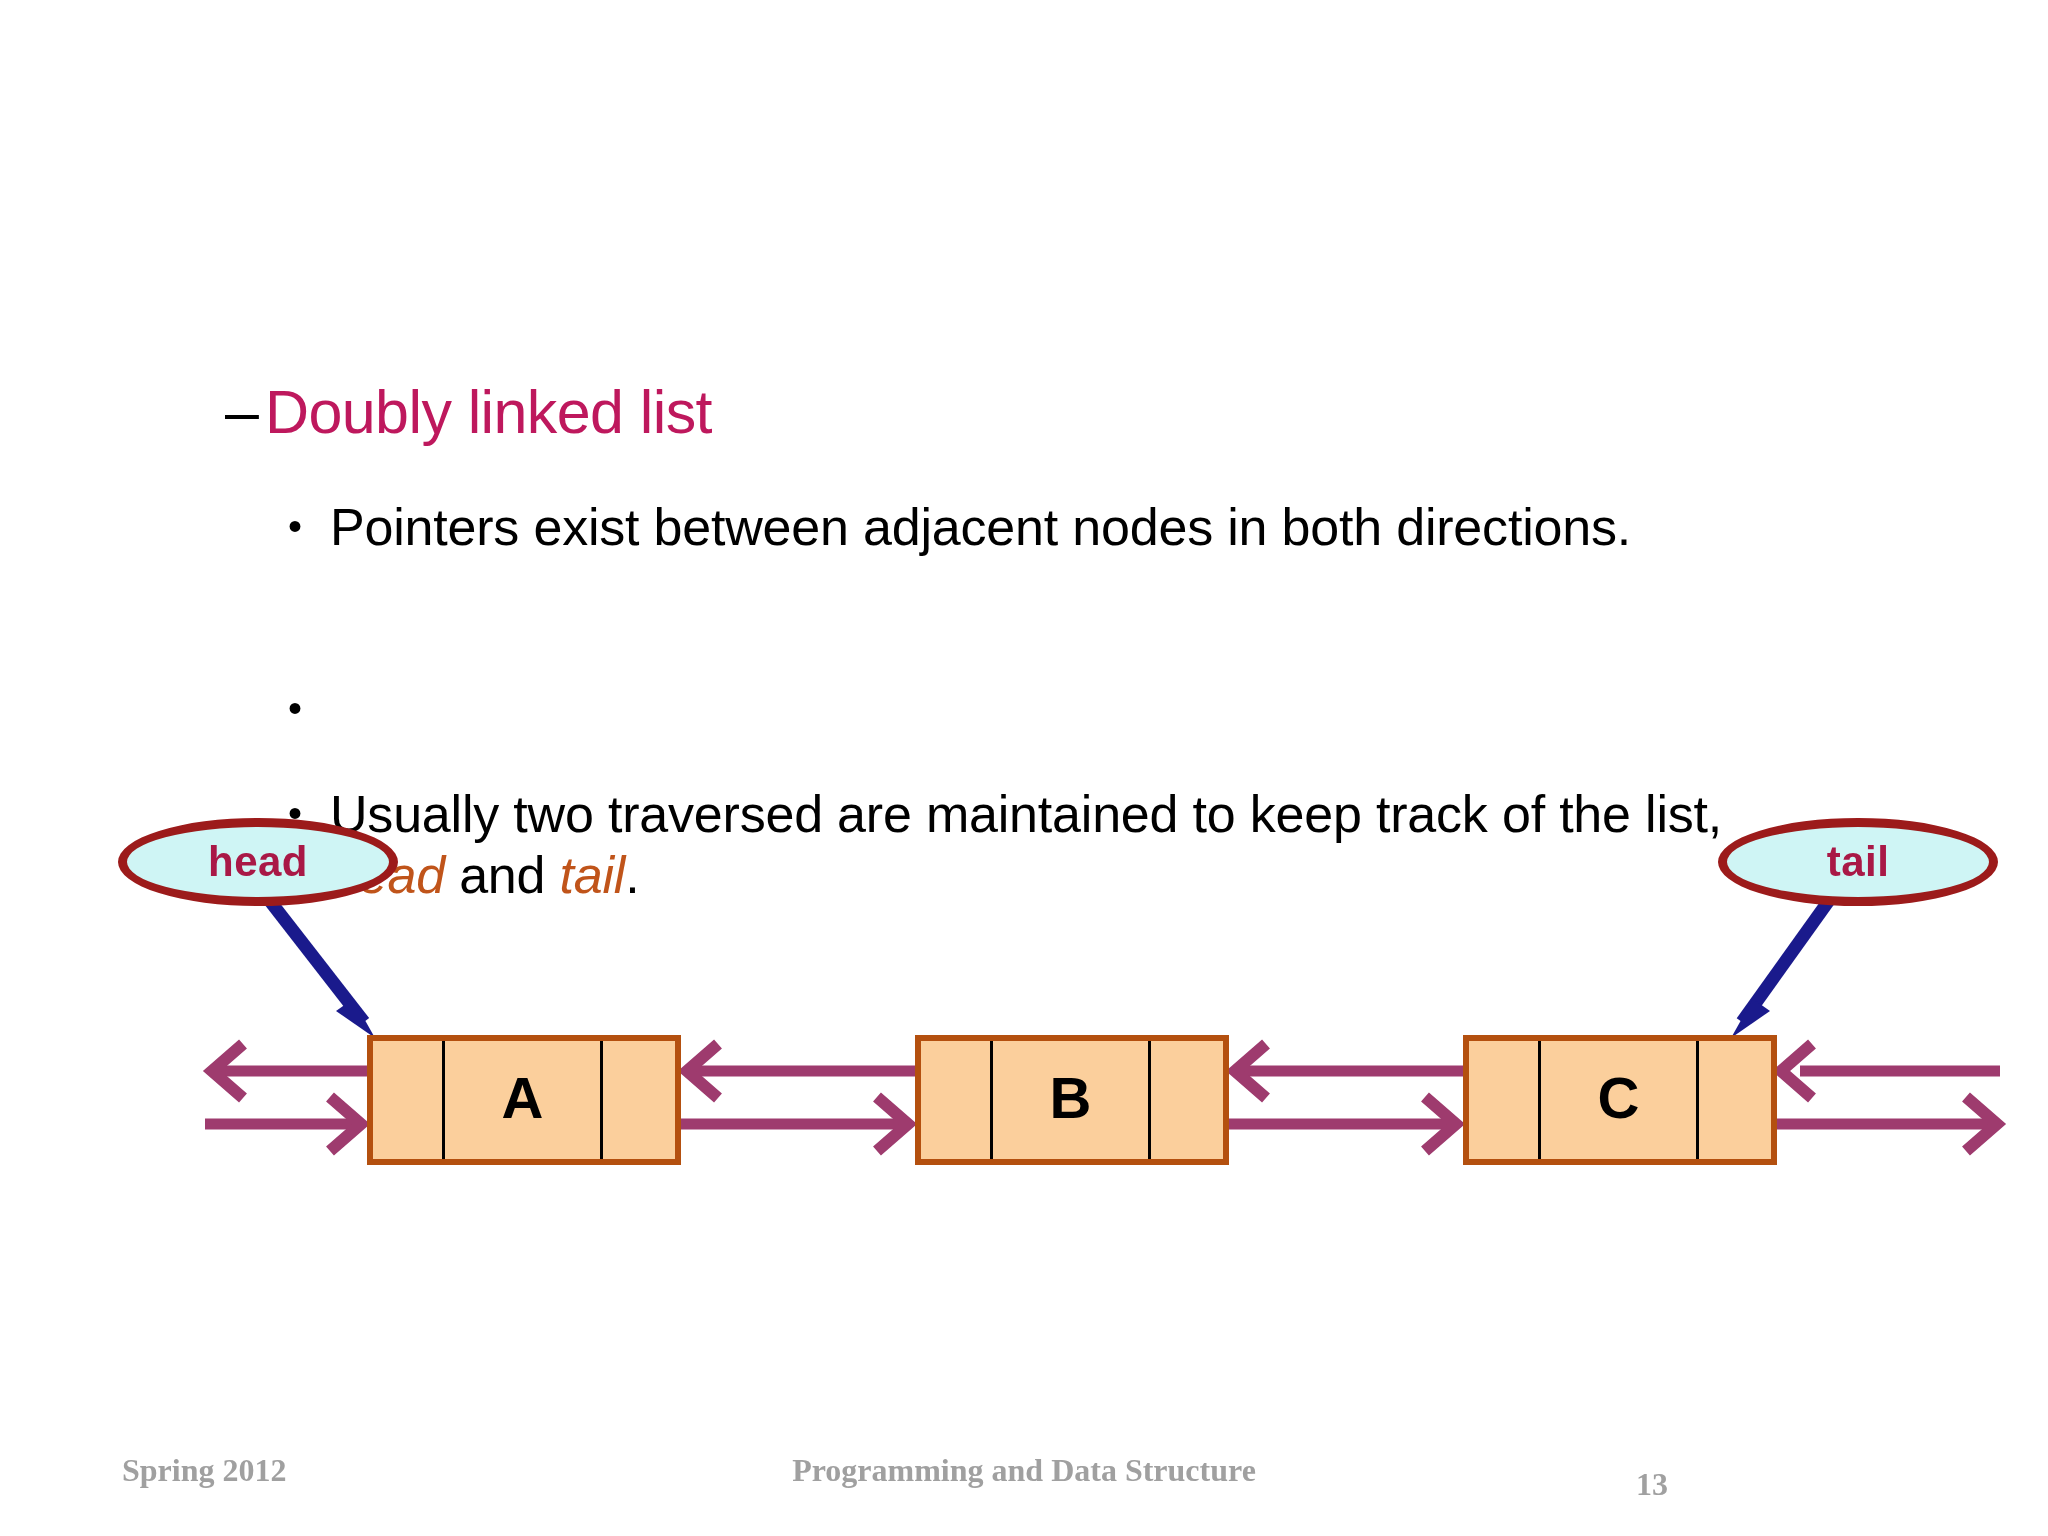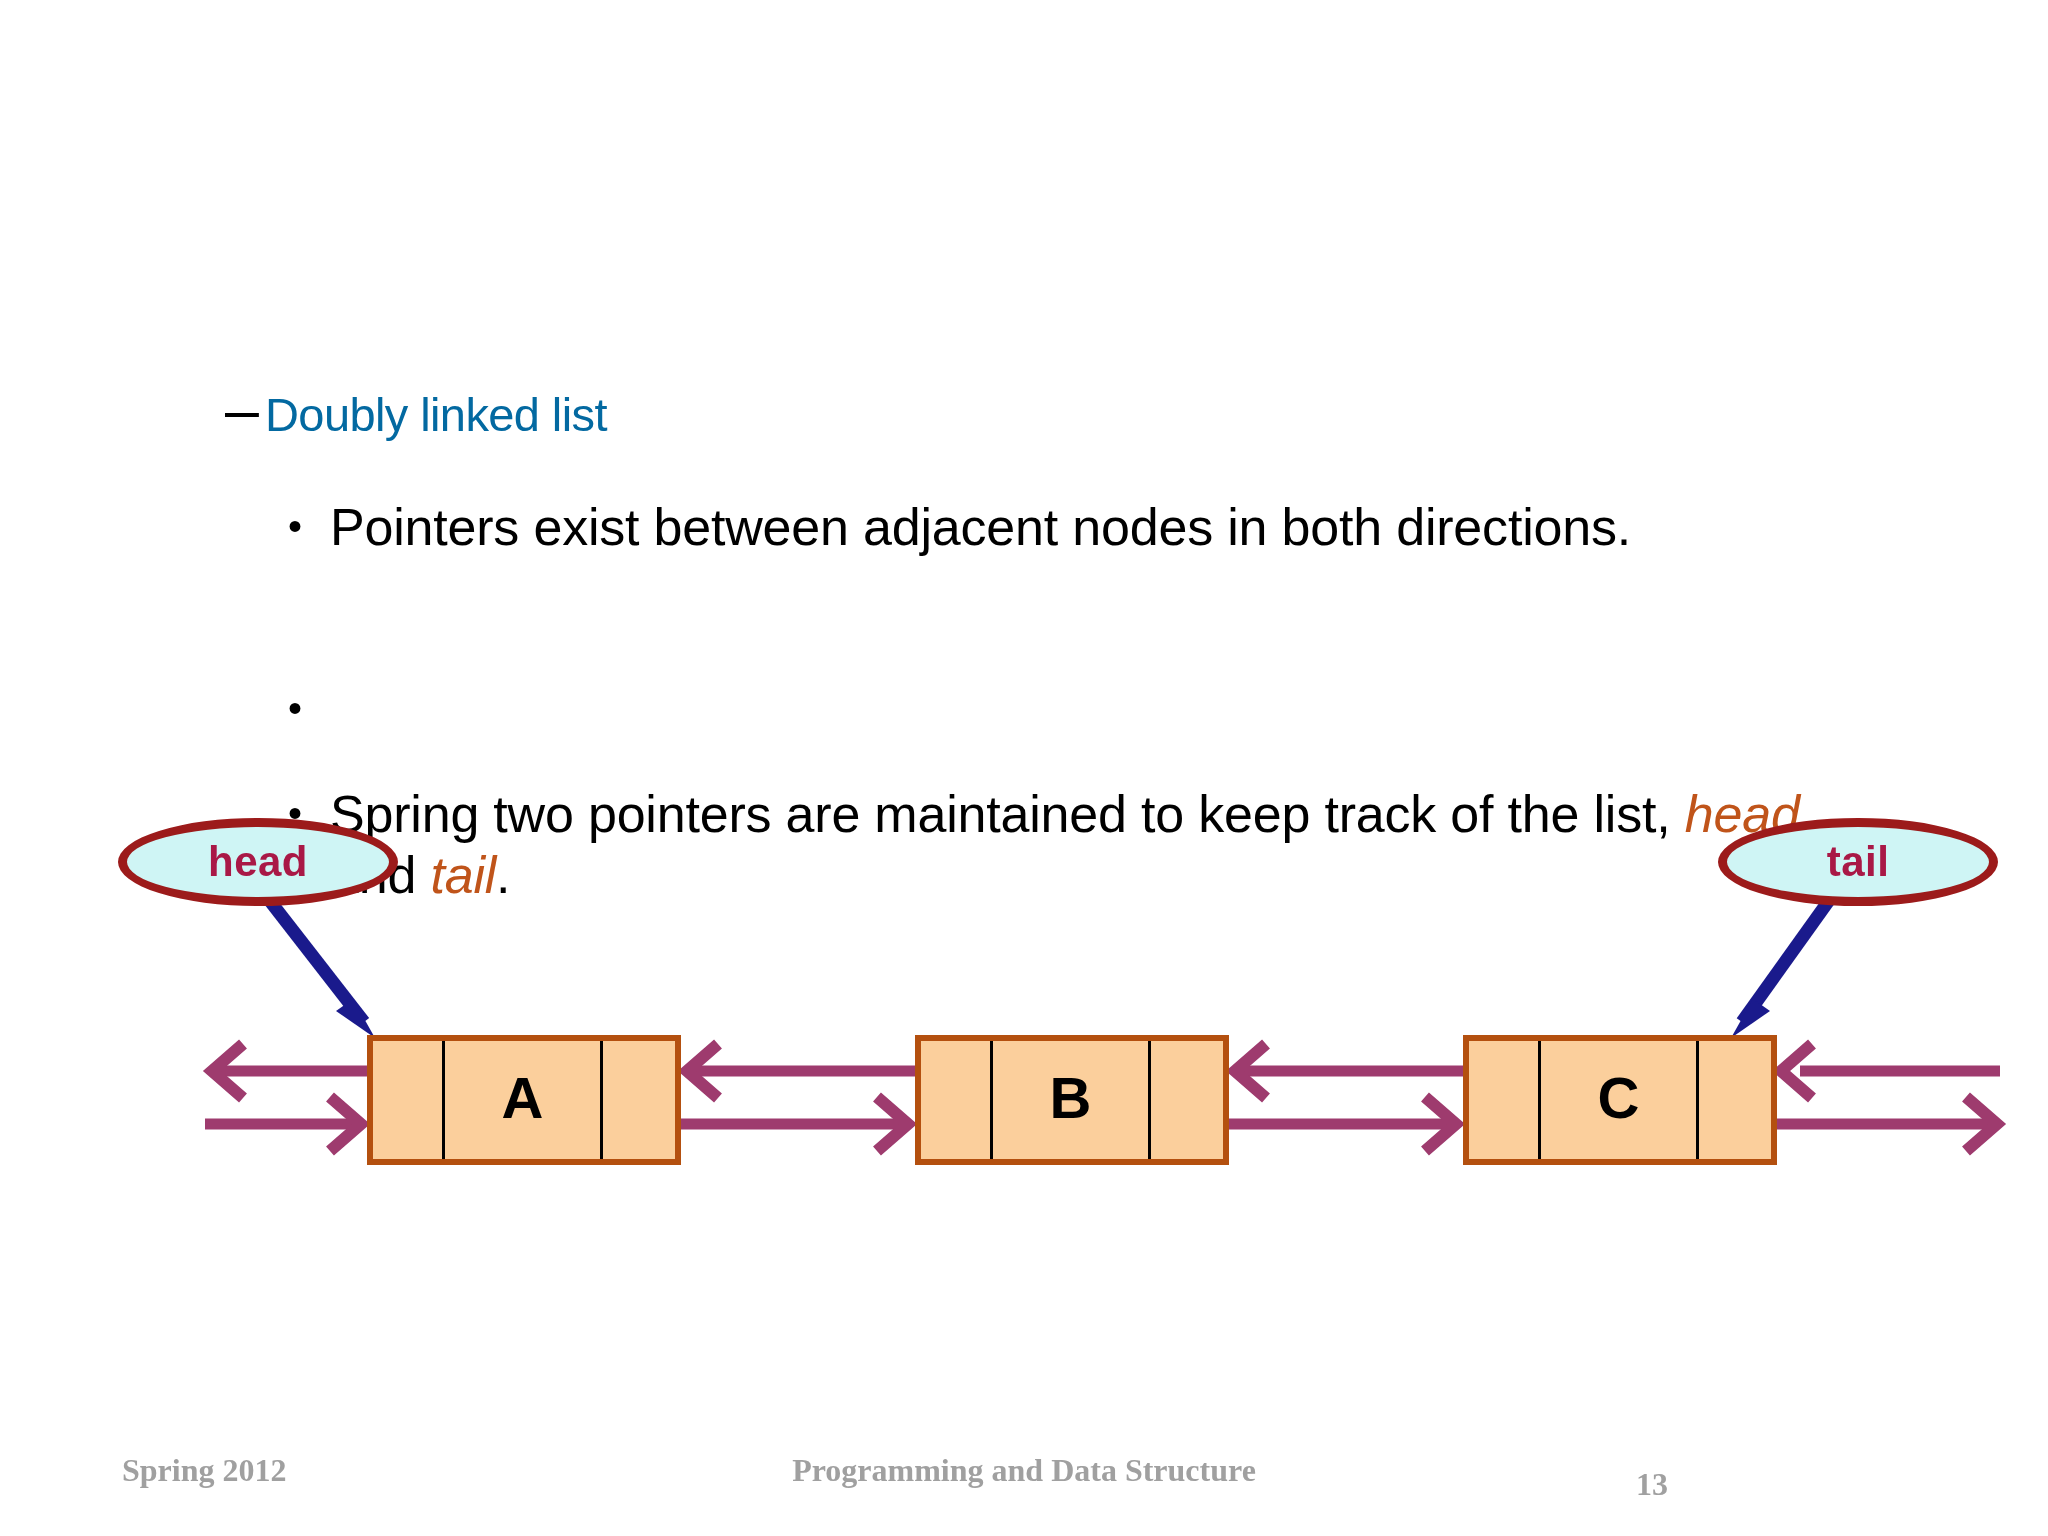--- a/index.html
+++ b/index.html
@@ -39,22 +39,22 @@
     align-items: baseline;
     white-space: nowrap;
   }
   .lvl1-dash {
     width: 40px;
     font-size: 61px;
     color: #000000;
     line-height: 1;
   }
   .lvl1-text {
-    font-size: 47px;
-    color: #0369a1;
+    font-size: 61px;
+    color: #be185d;
     line-height: 1.05;
     letter-spacing: -0.6px;
   }
 
   .lvl2 {
     position: absolute;
     left: 330px;
     font-size: 52px;
     color: #000000;
     line-height: 1.17;
@@ -168,21 +168,21 @@
       <span class="lvl2-bullet">•</span>
       <span>Pointers exist between adjacent nodes in both directions.</span>
     </div>
 
     <div class="lvl2 b2">
       <span class="lvl2-bullet">•</span>
     </div>
 
     <div class="lvl2 b3">
       <span class="lvl2-bullet">•</span>
-      <span>Spring two pointers are maintained to keep track of the list, </span><span class="hl">head</span><span> and </span><span class="hl">tail</span><span>.</span>
+      <span>Usually two traversed are maintained to keep track of the list, </span><span class="hl">head</span><span> and </span><span class="hl">tail</span><span>.</span>
     </div>
   </div>
 
   <svg class="diagram" viewBox="0 0 2048 1536" xmlns="http://www.w3.org/2000/svg">
 
     <g stroke="#9E3B6E" stroke-width="11" fill="none">
 
       <line x1="400" y1="1071" x2="215" y2="1071"></line>
 
       <line x1="205" y1="1124" x2="352" y2="1124"></line>

